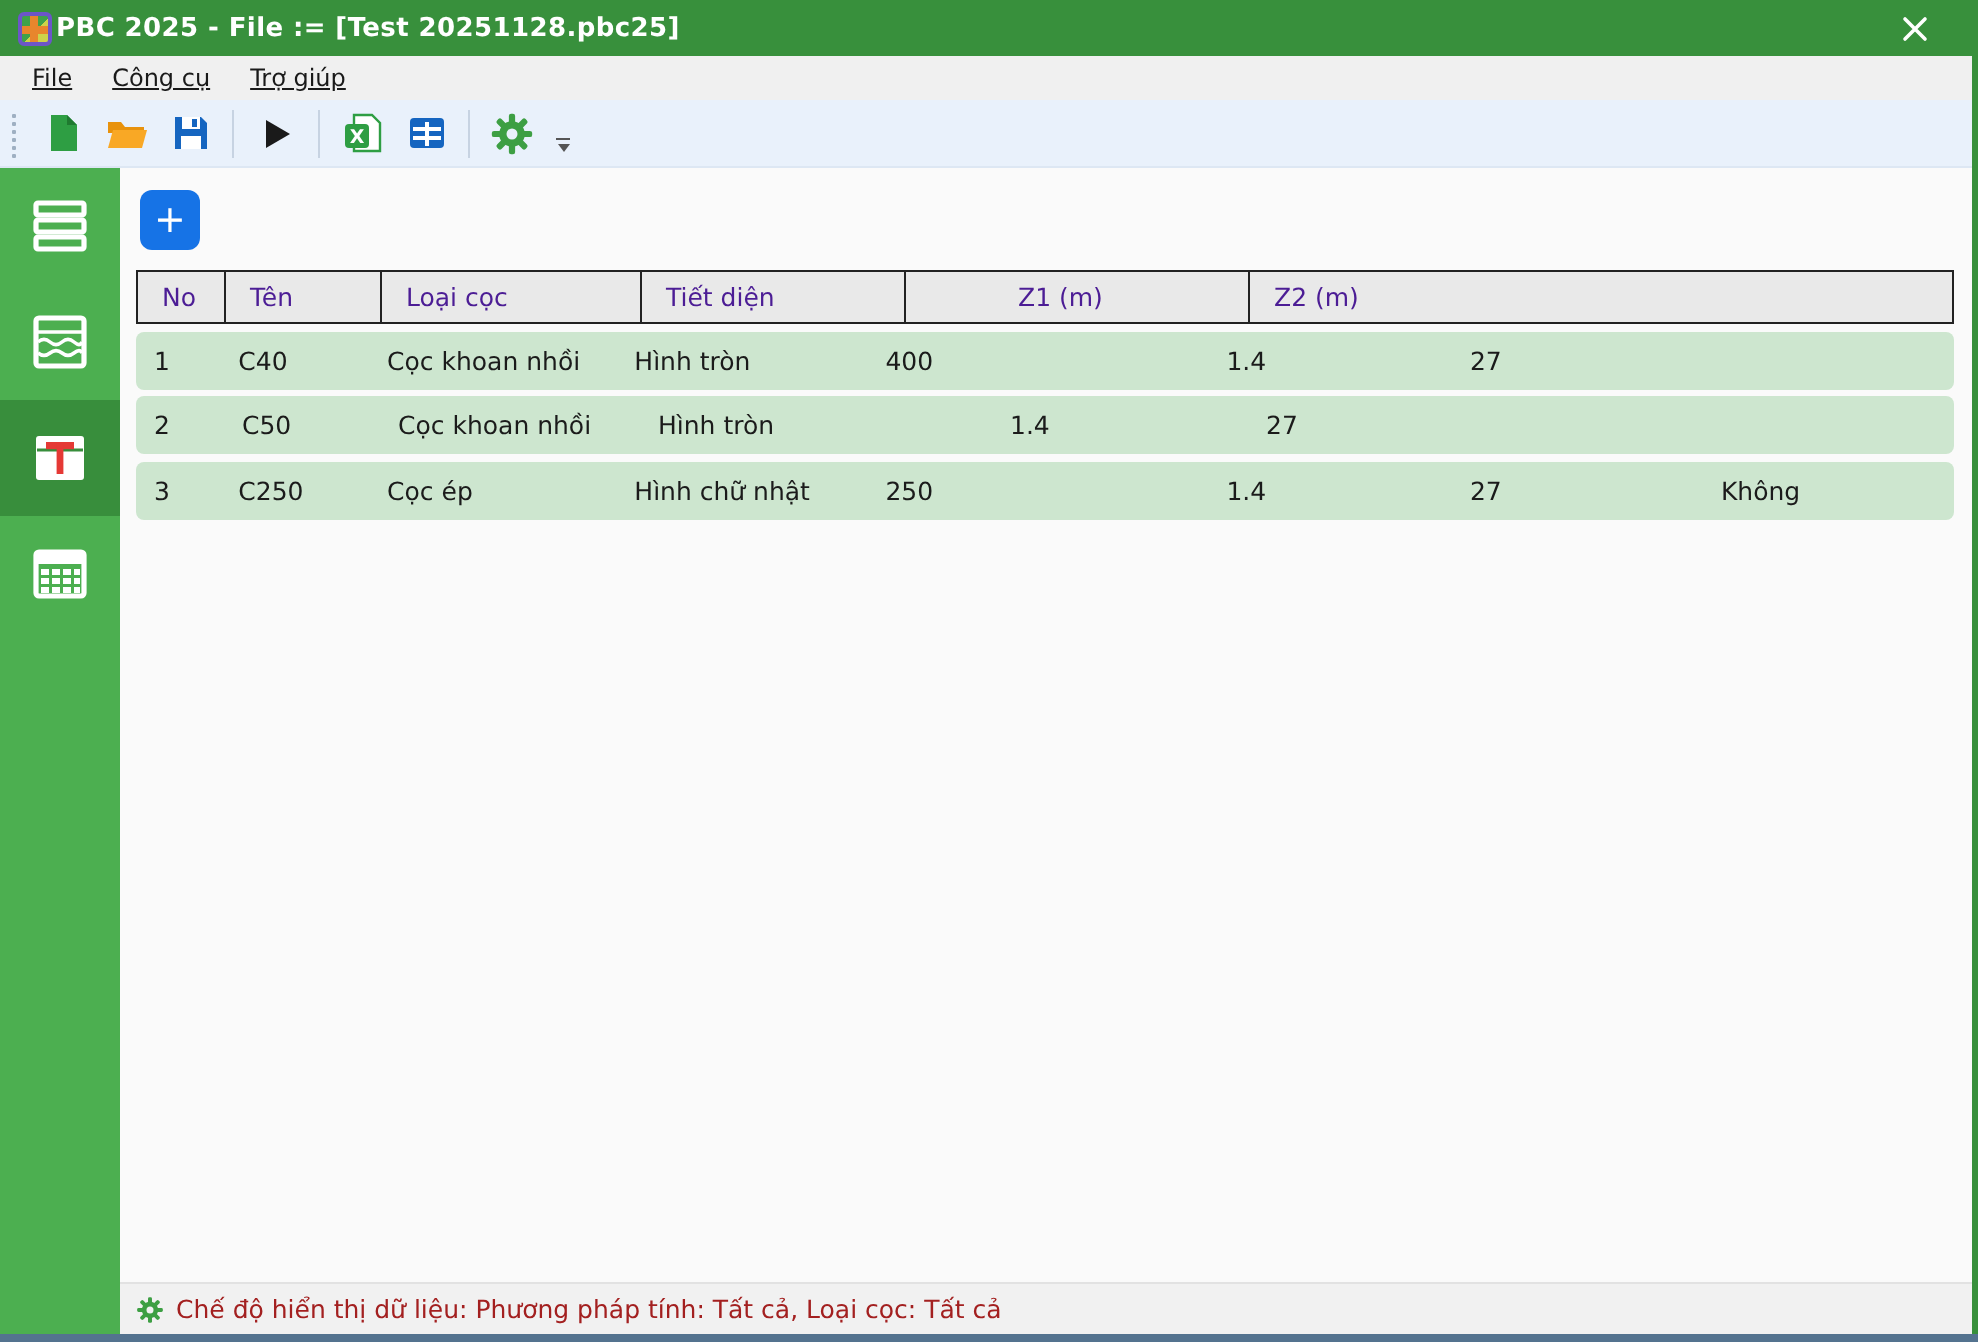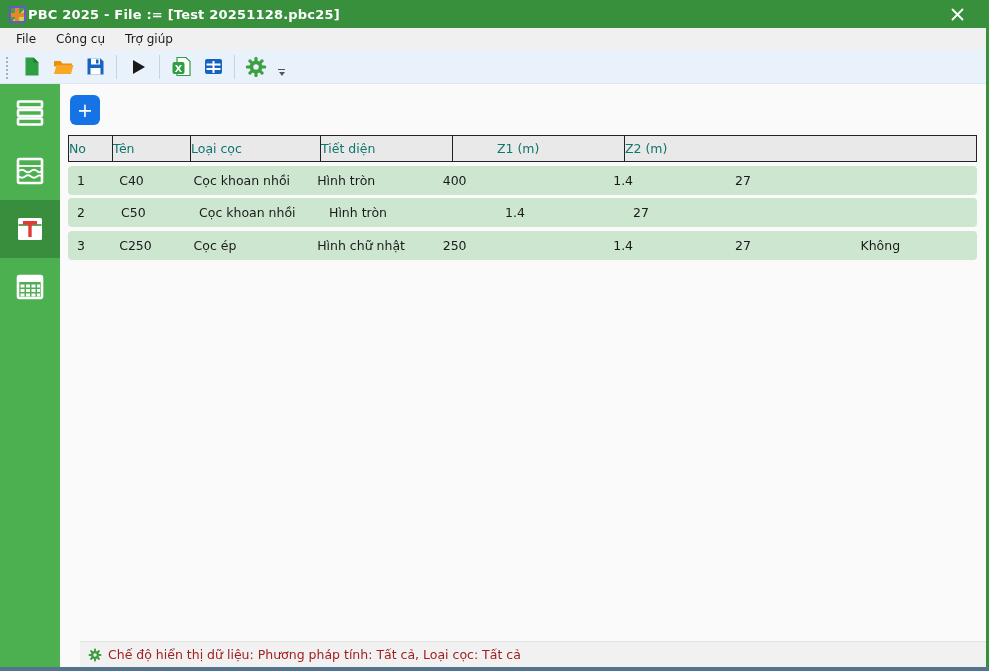--- a/index.html
+++ b/index.html
@@ -11,21 +11,21 @@
   
   .titlebar { position:absolute; left:0; top:0; width:100%; height:28px; background:#38903C; display:flex; align-items:center; }
   .app-icon { width:17px; height:17px; margin-left:9px; border:2px solid #6C55C8; border-radius:3px; background:linear-gradient(135deg,#3fa24a 0 55%,#cdd24a 55% 100%); position:relative; overflow:hidden; }
   .app-icon:before { content:""; position:absolute; left:4px; top:0; width:4px; height:100%; background:#E8862C; }
   .app-icon:after { content:""; position:absolute; left:0; top:5px; width:100%; height:4px; background:#E8862C; }
   .title-text { color:#fff; font-size:13px; font-weight:600; margin-left:2px; letter-spacing:.2px; }
   .close-btn { position:absolute; right:12px; top:0; width:40px; height:28px; display:flex; align-items:center; justify-content:center; }
 
   
   .menubar { position:absolute; left:0; top:28px; width:100%; height:22px; background:#F0F0F0; display:flex; align-items:center; padding-left:6px; }
-  .menu-item { padding:0 10px; font-size:12px; height:22px; line-height:22px; color:#1a1a1a; }
+  .menu-item { padding:0 10px; font-size:12px; height:22px; line-height:22px; color:#1a1a1a;text-decoration:underline; }
 
   
   .toolbar { position:absolute; left:0; top:50px; width:100%; height:34px; background:#E9F1FB; border-bottom:1px solid #dde7f3; display:flex; align-items:center; padding-left:3px; }
   .grip { width:8px; height:24px; margin-right:4px;
           background-image:radial-gradient(circle, #9FB0C2 1px, transparent 1.2px);
           background-size:4px 4px; background-position:2px 1px; background-repeat:repeat-y; }
   .tbtn { width:30px; height:28px; display:flex; align-items:center; justify-content:center; margin:0 1px; border-radius:3px; }
   .tsep { width:1px; height:24px; background:#C7D3E2; margin:0 5px; }
   .overflow { display:flex; flex-direction:column; align-items:center; margin-left:6px; margin-top:12px; }
   .overflow .bar { width:7px; height:1.5px; background:#555; margin-bottom:2px; }
@@ -37,29 +37,29 @@
   .nav-item.selected { background:#388E3C; }
 
   .main-col { position:absolute; left:60px; top:84px; width:926px; height:583px; display:flex; flex-direction:column; background:#FAFAFA; }
   .content { flex:1; position:relative; overflow:hidden; }
 
   .add-btn { position:absolute; left:10px; top:11px; width:30px; height:30px; background:#1673E6; border:none; border-radius:6px; color:#fff; font-size:19px; line-height:28px; text-align:center; font-family:inherit; }
 
   
   .table { position:absolute; left:8px; top:51px; width:909px; }
   .thead { display:flex; height:27px; background:#E9E9E9; border:1px solid #222; }
-  .hcell { border-right:1px solid #222; padding-left:0; line-height:25px; font-size:12.5px; color:#0f766e; overflow:hidden; white-space:nowrap; }
+  .hcell { border-right:1px solid #222; padding-left:12px; line-height:25px; font-size:12.5px; color:#4c1d95; overflow:hidden; white-space:nowrap; }
   .hcell:last-child { border-right:none; }
   .trow { display:flex; height:29px; background:#CDE6CF; border-radius:4px; margin-top:3.5px; }
   .cell { padding-left:9px; line-height:29px; font-size:12.5px; color:#1b1b1b; overflow:hidden; white-space:nowrap; }
   .col0{width:44px;} .col1{width:78px;} .col2{width:130px;} .col3{width:132px;}
   .col4{width:133px;} .col5{width:128px;margin-left:44px;} .col6{width:132px;} .col7{width:132px; border-right:none;}
 
   
-  .statusbar { height:26px; background:#F1F1F1; border-top:1px solid #E2E2E2; display:flex; align-items:center; padding-left:8px;margin-left:20px; }
+  .statusbar { height:26px; background:#F1F1F1; border-top:1px solid #E2E2E2; display:flex; align-items:center; padding-left:8px; }
   .status-text { color:#A32020; font-size:12.5px; margin-left:6px; }
 
   
   .win-border-right { position:absolute; right:0; top:0; width:3px; height:667px; background:#38903C; }
   .win-border-bottom { position:absolute; left:0; bottom:0; width:100%; height:4px; background:#54738F; }
 </style>
 </head>
 <body>
 
 <div class="window">

